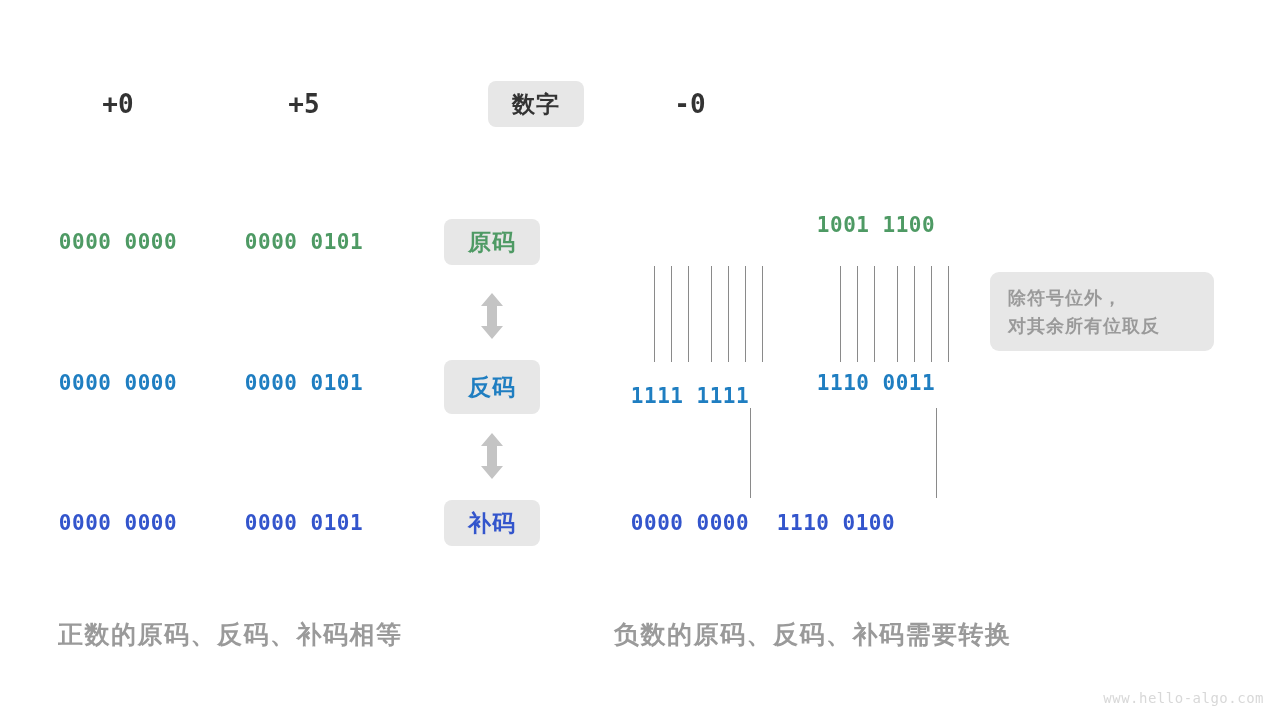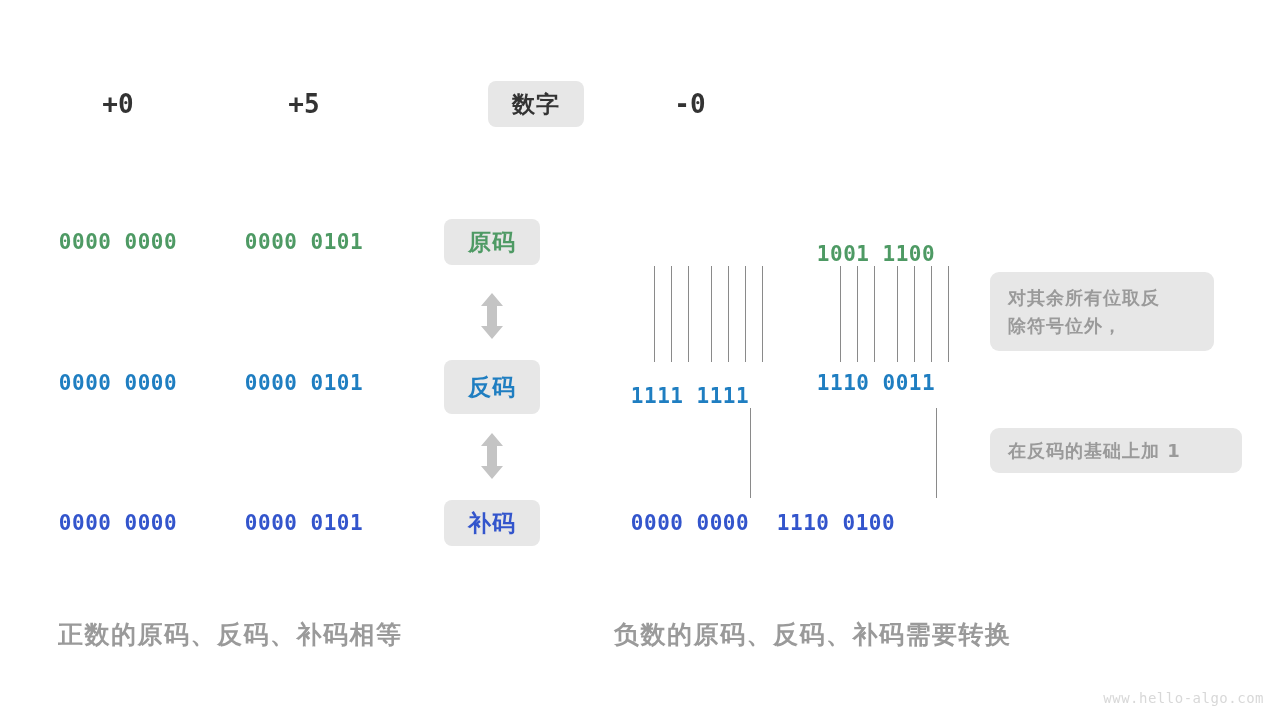--- a/index.html
+++ b/index.html
@@ -132,21 +132,21 @@
   <div class="cell num-label" style="left:630px; top:85px; width:120px; height:38px;">-0</div>
 
 
   <div class="cell bits c-green" style="left:50px; top:226px; width:136px; height:32px;">0000 0000</div>
 
   <div class="cell bits c-green" style="left:236px; top:226px; width:136px; height:32px;">0000 0101</div>
 
   <div class="chip c-green" style="left:444px; top:219px; width:96px; height:46px;">原码</div>
 
 
-  <div class="cell bits c-green" style="left:808px; top:238px; width:136px; height:32px;text-align:right;">1001 1100</div>
+  <div class="cell bits c-green" style="left:808px; top:209px; width:136px; height:32px;text-align:right;">1001 1100</div>
 
   <div class="vline" style="left:654px; top:266px; height:96px;"></div>
   <div class="vline" style="left:671px; top:266px; height:96px;"></div>
   <div class="vline" style="left:688px; top:266px; height:96px;"></div>
   <div class="vline" style="left:711px; top:266px; height:96px;"></div>
   <div class="vline" style="left:728px; top:266px; height:96px;"></div>
   <div class="vline" style="left:745px; top:266px; height:96px;"></div>
   <div class="vline" style="left:762px; top:266px; height:96px;"></div>
 
   <div class="vline" style="left:840px; top:266px; height:96px;"></div>
@@ -157,22 +157,22 @@
   <div class="vline" style="left:931px; top:266px; height:96px;"></div>
   <div class="vline" style="left:948px; top:266px; height:96px;"></div>
 
   <div class="dbl-arrow" style="left:478px; top:292px;">
     <svg width="28" height="48" viewBox="0 0 28 48">
       <polygon points="14,1 25,14 19,14 19,34 25,34 14,47 3,34 9,34 9,14 3,14" fill="#c4c4c4"></polygon>
     </svg>
   </div>
 
   <div class="note" style="left:990px; top:272px; width:224px; height:79px;">
+    <span class="line">除符号位外，</span>
     <span class="line">对其余所有位取反</span>
-    <span class="line">除符号位外，</span>
   </div>
 
   <div class="cell bits c-blue" style="left:50px; top:367px; width:136px; height:32px;">0000 0000</div>
 
   <div class="cell bits c-blue" style="left:236px; top:367px; width:136px; height:32px;">0000 0101</div>
 
   <div class="chip c-blue" style="left:444px; top:360px; width:96px; height:54px;">反码</div>
 
   <div class="cell bits c-blue" style="left:622px; top:367px; width:136px; height:32px;margin-top:13px;">1111 1111</div>
 
@@ -180,23 +180,20 @@
 
   <div class="vline" style="left:750px; top:408px; height:90px;"></div>
   <div class="vline" style="left:936px; top:408px; height:90px;"></div>
 
   <div class="dbl-arrow" style="left:478px; top:432px;">
     <svg width="28" height="48" viewBox="0 0 28 48">
       <polygon points="14,1 25,14 19,14 19,34 25,34 14,47 3,34 9,34 9,14 3,14" fill="#c4c4c4"></polygon>
     </svg>
   </div>
 
-  <div class="note" style="left:990px; top:428px; width:252px; height:45px;">
-    <span class="line">在反码的基础上加 1</span>
-  </div>
 
   <div class="cell bits c-indigo" style="left:50px; top:507px; width:136px; height:32px;">0000 0000</div>
 
   <div class="cell bits c-indigo" style="left:236px; top:507px; width:136px; height:32px;">0000 0101</div>
 
   <div class="chip c-indigo" style="left:444px; top:500px; width:96px; height:46px;">补码</div>
 
   <div class="cell bits c-indigo" style="left:622px; top:507px; width:136px; height:32px;">0000 0000</div>
 
   <div class="cell bits c-indigo" style="left:768px; top:507px; width:136px; height:32px;">1110 0100</div>

